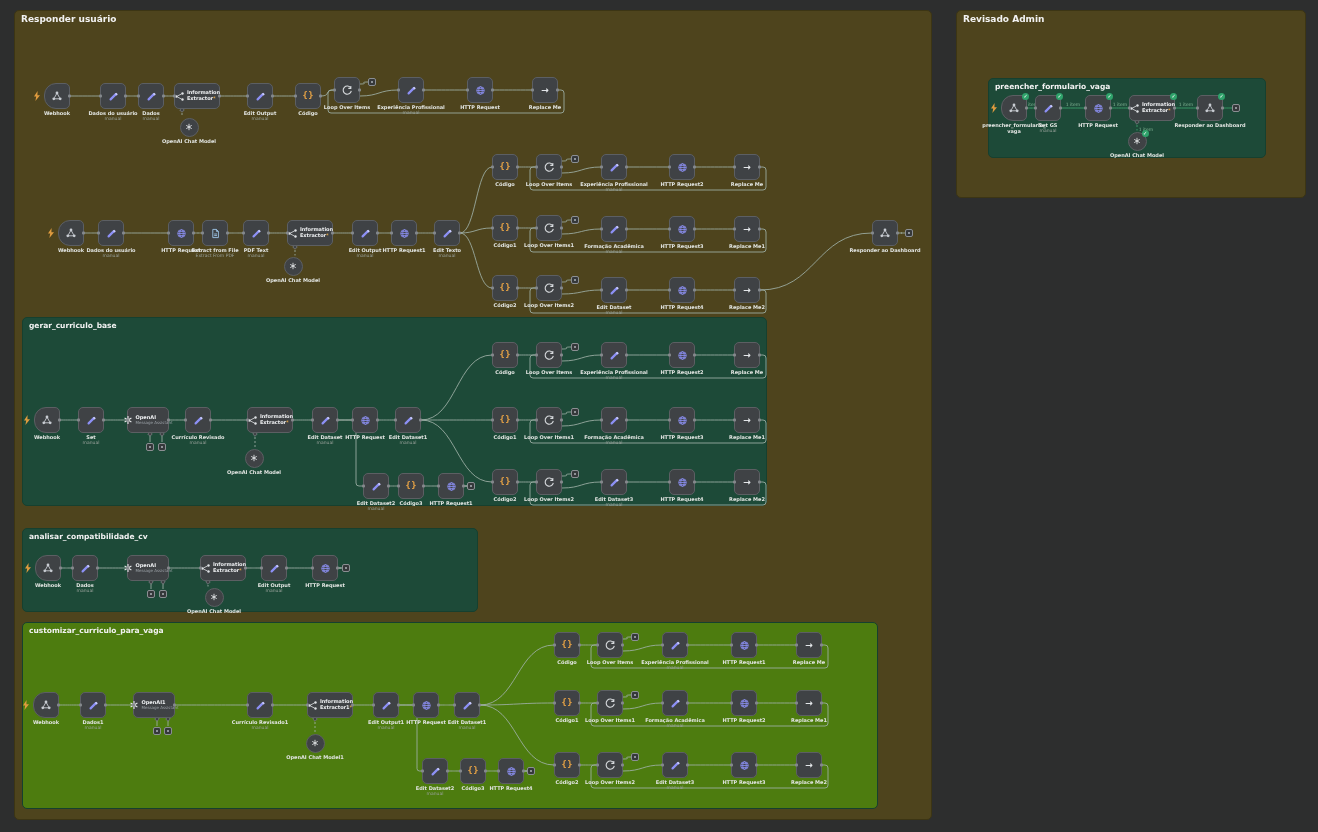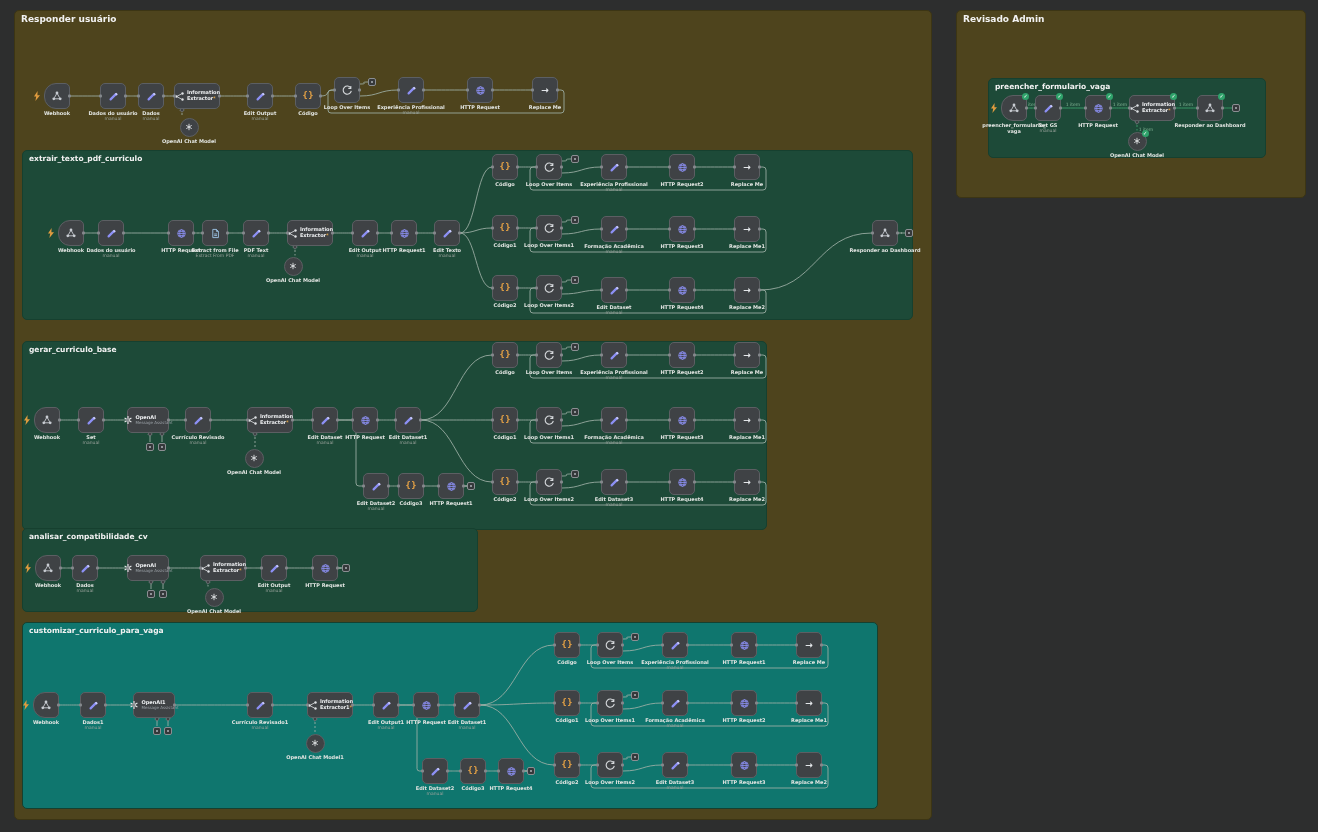--- a/index.html
+++ b/index.html
@@ -303,23 +303,20 @@
       <span class="pr"></span>
       <span class="pl"></span>
       <div class="nlabel"><span>HTTP Request</span></div>
     </div>
     <div class="node sq" style="left: 532px; top: 77px; width: 26px; height: 26px;">
       <span class="arrowglyph">→</span>
       <span class="pr"></span>
       <span class="pl"></span>
       <div class="nlabel"><span>Replace Me</span></div>
     </div>
-    <div class="sticky" style="left: 22px; top: 150px; width: 891px; height: 170px; background: rgb(29, 74, 56); border-color: rgb(22, 64, 47);">
-      <div class="sticky-title wf-title">extrair_texto_pdf_curriculo</div>
-    </div>
     <div class="node sq trigger" style="left: 58px; top: 220px; width: 26px; height: 26px;">
       <span class="icon">
         <svg width="12" height="12" viewBox="0 0 12 12">
           <circle cx="6" cy="3" r="1.4" fill="#c8ccd2"></circle>
           <circle cx="2.8" cy="8.8" r="1.4" fill="#c8ccd2"></circle>
           <circle cx="9.2" cy="8.8" r="1.4" fill="#c8ccd2"></circle>
           <path d="M6 3 L3.4 7.8 M6 3 L8.6 7.8 M3.8 8.8 h4.4" stroke="#c8ccd2" stroke-width="0.9" fill="none"></path>
         </svg>
       </span>
       <span class="pr"></span>
@@ -585,21 +582,21 @@
           <path d="M6 3 L3.4 7.8 M6 3 L8.6 7.8 M3.8 8.8 h4.4" stroke="#c8ccd2" stroke-width="0.9" fill="none"></path>
         </svg>
       </span>
       <span class="pr"></span>
       <span class="pl"></span>
       <div class="nlabel"><span>Responder ao Dashboard</span></div>
     </div>
     <div class="node endpoint" style="left: 905px; top: 229px; width: 8px; height: 8px;">
       <i></i>
     </div>
-    <div class="sticky" style="left: 22px; top: 341px; width: 745px; height: 189px; background: rgb(29, 74, 56); border-color: rgb(22, 64, 47);">
+    <div class="sticky" style="left: 22px; top: 317px; width: 745px; height: 189px; background: rgb(29, 74, 56); border-color: rgb(22, 64, 47);">
       <div class="sticky-title wf-title">gerar_curriculo_base</div>
     </div>
     <div class="node sq trigger" style="left: 34px; top: 407px; width: 26px; height: 26px;">
       <span class="icon">
         <svg width="12" height="12" viewBox="0 0 12 12">
           <circle cx="6" cy="3" r="1.4" fill="#c8ccd2"></circle>
           <circle cx="2.8" cy="8.8" r="1.4" fill="#c8ccd2"></circle>
           <circle cx="9.2" cy="8.8" r="1.4" fill="#c8ccd2"></circle>
           <path d="M6 3 L3.4 7.8 M6 3 L8.6 7.8 M3.8 8.8 h4.4" stroke="#c8ccd2" stroke-width="0.9" fill="none"></path>
         </svg>
@@ -973,21 +970,21 @@
           <path d="M1.8 5.5 h7.4 M2.5 3.4 h6 M2.5 7.6 h6"></path>
         </svg>
       </span>
       <span class="pr"></span>
       <span class="pl"></span>
       <div class="nlabel"><span>HTTP Request</span></div>
     </div>
     <div class="node endpoint" style="left: 342px; top: 564px; width: 8px; height: 8px;">
       <i></i>
     </div>
-    <div class="sticky" style="left: 22px; top: 622px; width: 856px; height: 187px; background: #0f766e; border-color: rgb(22, 64, 47);">
+    <div class="sticky" style="left: 22px; top: 622px; width: 856px; height: 187px; background: #4d7c0f; border-color: rgb(22, 64, 47);">
       <div class="sticky-title wf-title">customizar_curriculo_para_vaga</div>
     </div>
     <div class="node sq trigger" style="left: 33px; top: 692px; width: 26px; height: 26px;">
       <span class="icon">
         <svg width="12" height="12" viewBox="0 0 12 12">
           <circle cx="6" cy="3" r="1.4" fill="#c8ccd2"></circle>
           <circle cx="2.8" cy="8.8" r="1.4" fill="#c8ccd2"></circle>
           <circle cx="9.2" cy="8.8" r="1.4" fill="#c8ccd2"></circle>
           <path d="M6 3 L3.4 7.8 M6 3 L8.6 7.8 M3.8 8.8 h4.4" stroke="#c8ccd2" stroke-width="0.9" fill="none"></path>
         </svg>

